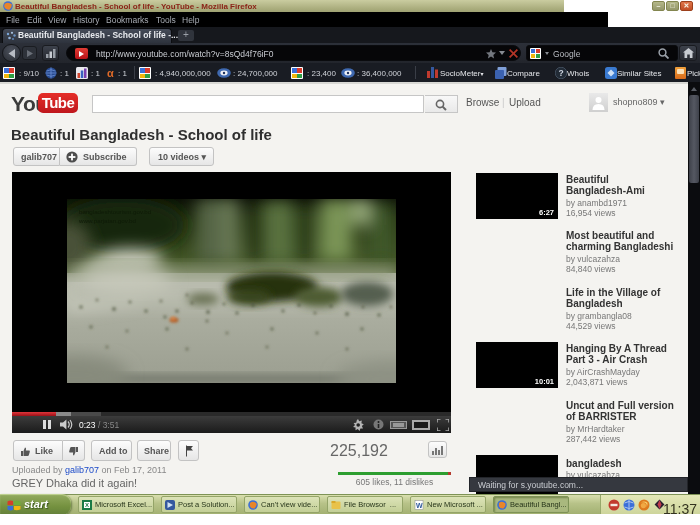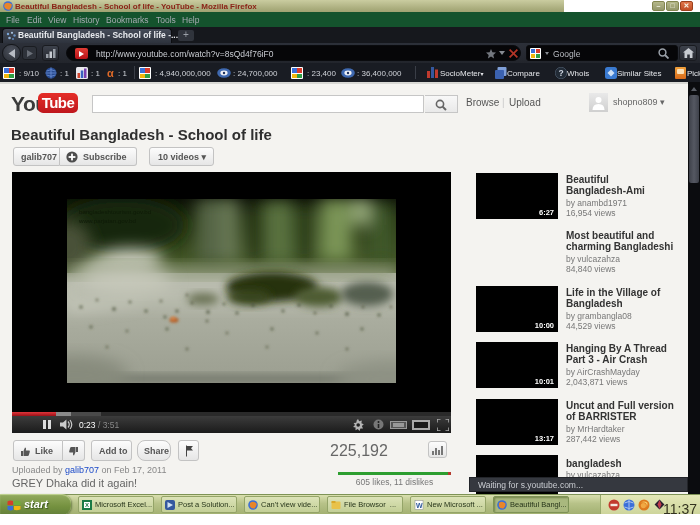--- a/index.html
+++ b/index.html
@@ -9,21 +9,21 @@
 .abs { position:absolute; }
 
 
 #titlebar { position:absolute; left:0; top:0; width:564px; height:12px;
   background:linear-gradient(#caccA0, #abae7e 70%, #9fa272); }
 #titletext { left:15px; top:1.5px; font-size:8px; font-weight:bold; color:#8b2317; }
 .winbtn { top:1px; width:13px; height:10px; border-radius:2px; border:1px solid #83864f;
   font-size:7px; line-height:8px; color:#f5f5e8; text-align:center; font-weight:bold; }
 
 
-#menubar { position:absolute; left:0; top:12px; width:700px; height:15px; background:#14532d; }
+#menubar { position:absolute; left:0; top:12px; width:608px; height:15px; background:#000000; }
 .menu { position:absolute; top:3px; font-size:8.5px; color:#a7abb2; }
 
 
 #tabbar { position:absolute; left:0; top:27px; width:700px; height:16px; background:#16181d; }
 #tab { left:2px; top:1px; width:170px; height:15px;
   background:linear-gradient(#454b58,#2e333d); border-radius:4px 4px 0 0;
   border:1px solid #0c0d10; border-bottom:none; }
 #tabtext { left:18px; top:3px; font-size:8.5px; font-weight:bold; color:#e8eaee; white-space:nowrap; }
 #newtab { left:178px; top:3px; width:16px; height:11px; background:#30343c; border-radius:2px;
   color:#9ba0a8; font-size:10px; line-height:10px; text-align:center; }
@@ -441,37 +441,31 @@
         <div class="dur">6:27</div>
       </div>
   <div class="stitle" style="top:92px">Beautiful<br>Bangladesh-Ami</div>
   <div class="sby" style="top:116px">by anambd1971</div>
   <div class="sby" style="top:126px">16,954 views</div>
 
   <div class="stitle" style="top:148px">Most beautiful and<br>charming Bangladeshi</div>
   <div class="sby" style="top:172px">by vulcazahza</div>
   <div class="sby" style="top:182px">84,840 views</div>
 
-  <div class="thumb" style="top:204px">
-        <div class="dur">10:00</div>
-      </div>
   <div class="stitle" style="top:205px">Life in the Village of<br>Bangladesh</div>
   <div class="sby" style="top:229px">by grambangla08</div>
   <div class="sby" style="top:239px">44,529 views</div>
 
   <div class="thumb" style="top:260px">
         <div class="dur">10:01</div>
       </div>
   <div class="stitle" style="top:261px">Hanging By A Thread<br>Part 3 - Air Crash</div>
   <div class="sby" style="top:285px">by AirCrashMayday</div>
   <div class="sby" style="top:295px">2,043,871 views</div>
 
-  <div class="thumb" style="top:317px">
-        <div class="dur">13:17</div>
-      </div>
   <div class="stitle" style="top:318px">Uncut and Full version<br>of BARRISTER</div>
   <div class="sby" style="top:342px">by MrHardtaker</div>
   <div class="sby" style="top:352px">287,442 views</div>
 
   <div class="thumb" style="top:373px"></div>
   <div class="stitle" style="top:376px">bangladesh</div>
   <div class="sby" style="top:388px">by vulcazahza</div>
 
   <div class="gbtn" style="left:13px;top:358px;width:50px;height:21px;border-radius:3px 0 0 3px;">
     <svg style="position:absolute;left:6px;top:5px" width="11" height="11" viewBox="0 0 11 11">
@@ -480,21 +474,21 @@
     <span style="position:absolute;left:21px;top:5px;">Like</span>
       </div>
   <div class="gbtn" style="left:63px;top:358px;width:22px;height:21px;border-radius:0 3px 3px 0;border-left:none;">
     <svg style="position:absolute;left:5px;top:5px" width="11" height="11" viewBox="0 0 11 11">
       <path d="M1 5h2v5H1z M3.5 5 L5 1.5 Q6.3 1.5 6 3.2 L5.8 4.5 L9 4.5 Q10.2 4.6 9.8 5.8 L8.8 9.2 Q8.6 10 7.6 10 L3.5 10 Z" fill="#555" transform="rotate(180 5.5 5.5)"></path>
     </svg>
       </div>
   <div class="gbtn" style="left:91px;top:358px;width:41px;height:21px;">
     <span style="position:absolute;left:7px;top:5px;">Add to</span>
       </div>
-  <div class="gbtn" style="left:137px;top:358px;width:34px;height:21px;border-radius:8px;">
+  <div class="gbtn" style="left:137px;top:358px;width:34px;height:21px;">
     <span style="position:absolute;left:6px;top:5px;">Share</span>
       </div>
   <div class="gbtn" style="left:178px;top:358px;width:21px;height:21px;">
     <svg style="position:absolute;left:6px;top:4px" width="9" height="12" viewBox="0 0 9 12">
       <path d="M1 0.5 h1 v11 h-1 z M2 1 l6 0 l-2 2.2 l2 2.2 l-6 0 z" fill="#444"></path>
     </svg>
       </div>
 
   <div id="count" class="abs">225,192</div>
   <div class="gbtn" style="left:428px;top:359px;width:19px;height:17px;">

